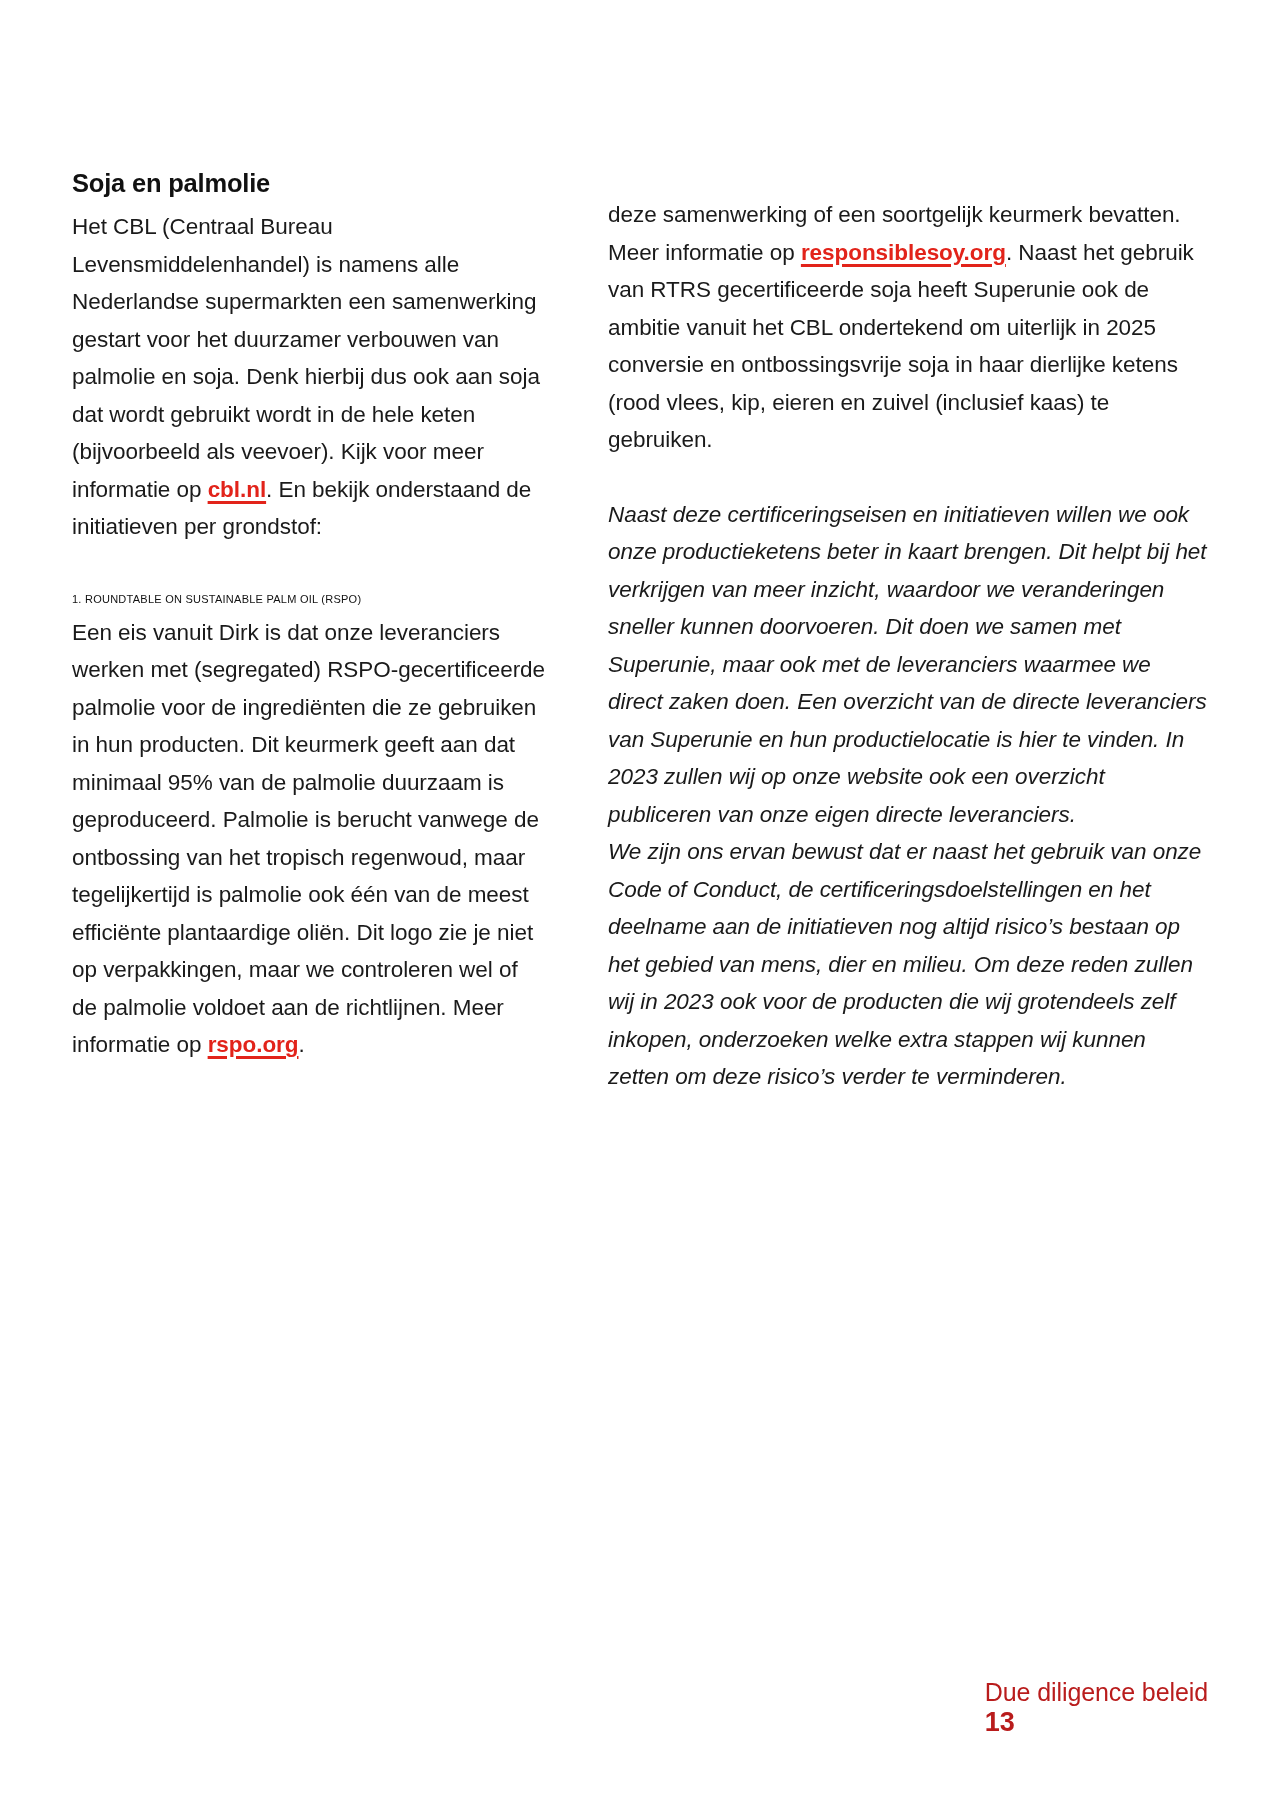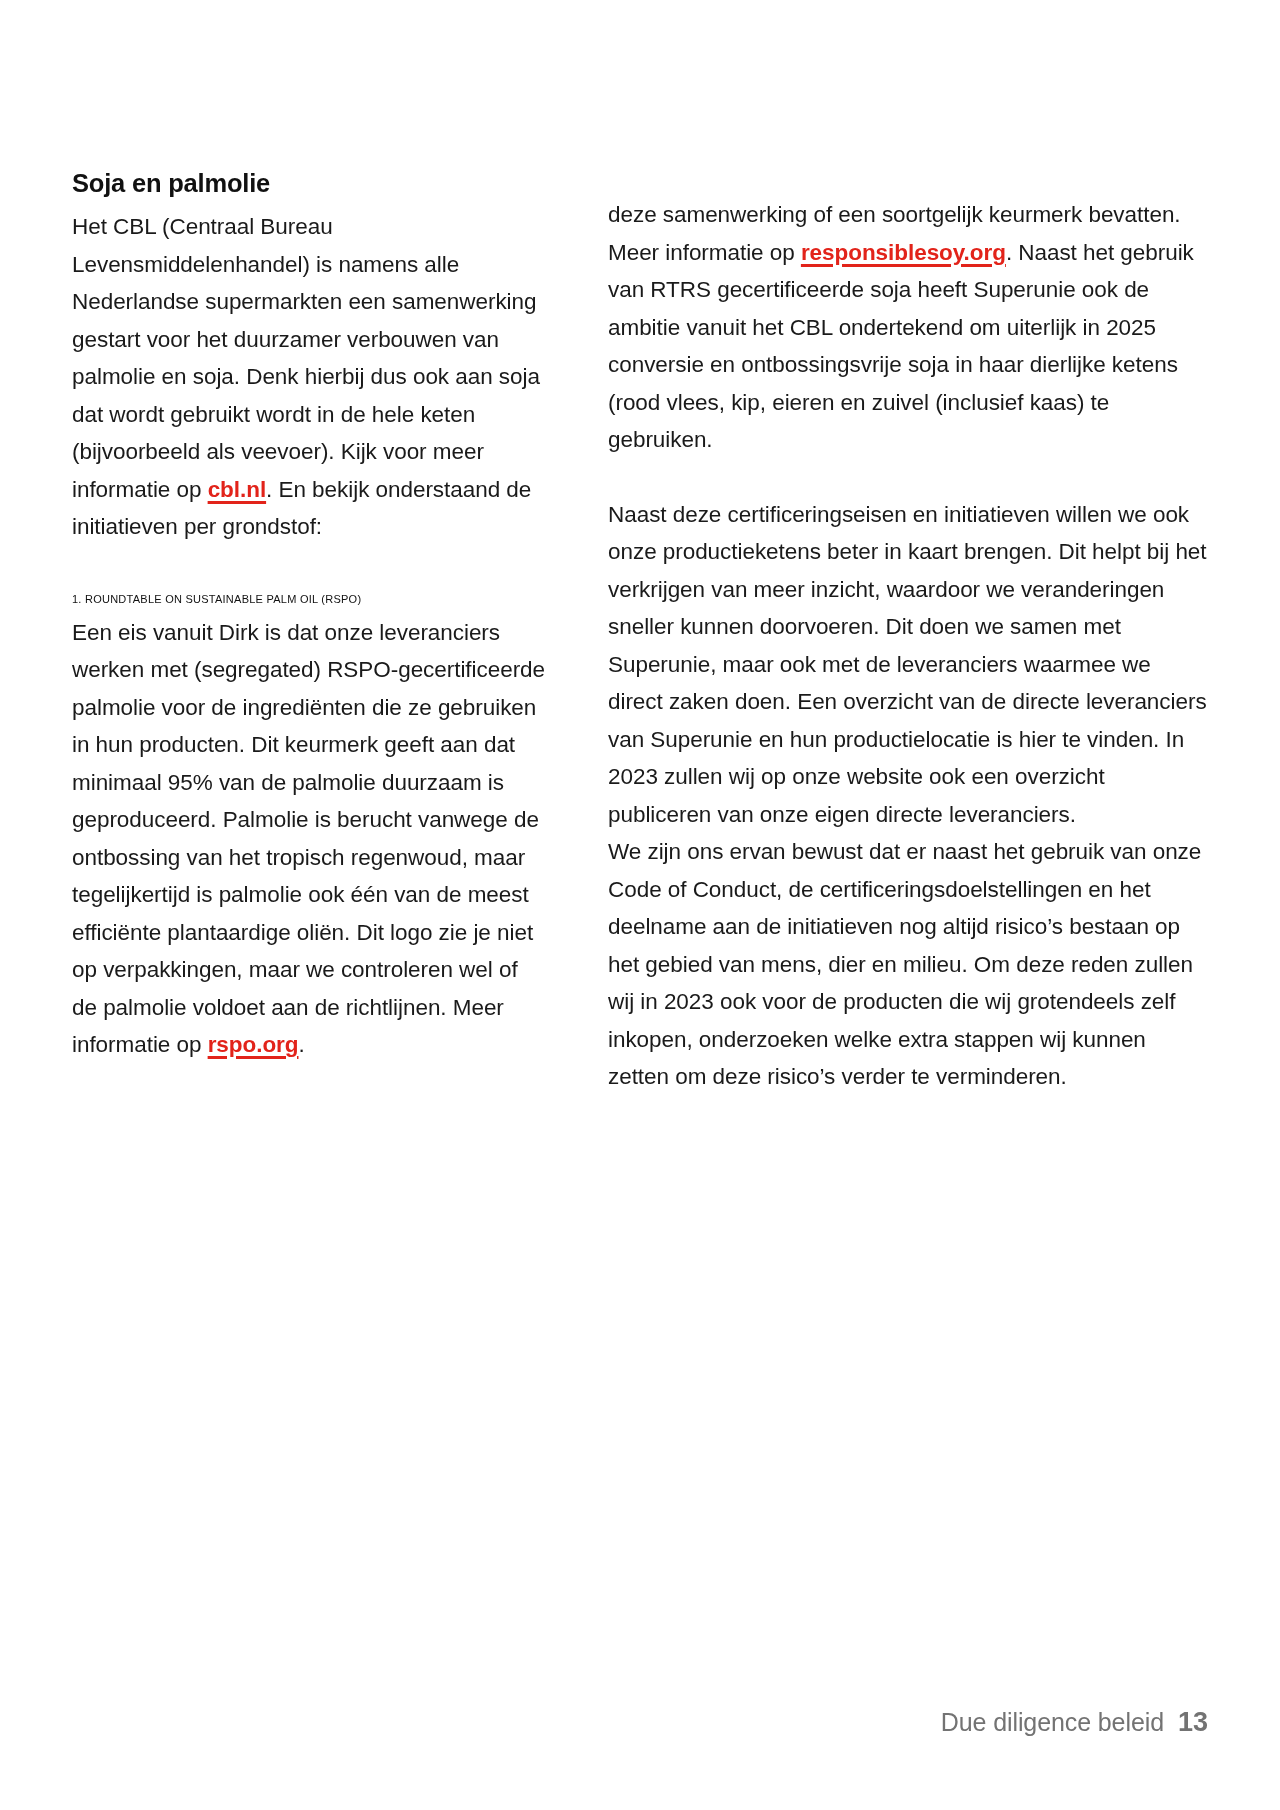--- a/index.html
+++ b/index.html
@@ -45,20 +45,21 @@
   p.body-text {
     font-size: 22.5px;
     line-height: 37.5px;
     margin: 0;
     color: #1a1a1a;
     letter-spacing: -0.05px;
     font-weight: 400;
   }
   p.body-text + p.body-text {
     margin-top: 37px;
+    font-style: italic;
   }
   .subhead {
     font-size: 11px;
     line-height: 30px;
     letter-spacing: 0.25px;
     margin: 0;
     color: #111111;
     font-weight: 400;
     text-transform: uppercase;
   }
@@ -76,32 +77,31 @@
     text-decoration-thickness: 3px;
     text-underline-offset: 4px;
     white-space: nowrap;
   }
   .footer {
     position: absolute;
     right: 72px;
     bottom: 72px;
     display: flex;
     align-items: baseline;
-    gap: 14px;
     font-size: 25px;
-    color: #737373;
+    color: #b91c1c;
+    flex-direction: column;
   }
   .footer-label {
     font-weight: 400;
     letter-spacing: -0.1px;
   }
   .footer-page {
     font-weight: bold;
     font-size: 27px;
-    margin-top: 28px;
   }
 </style>
 </head>
 <body>
 
 <div class="page">
 
   <div class="content">
 
     <div class="column col-left">

